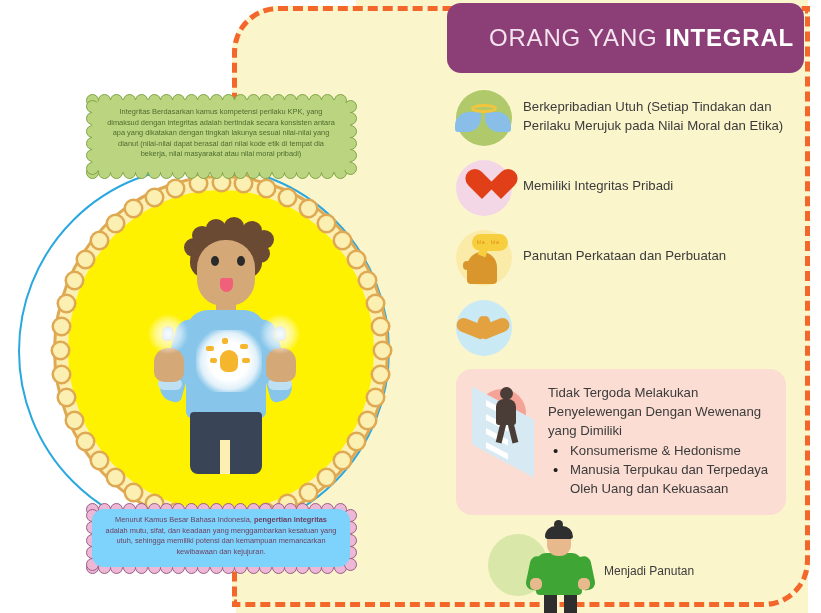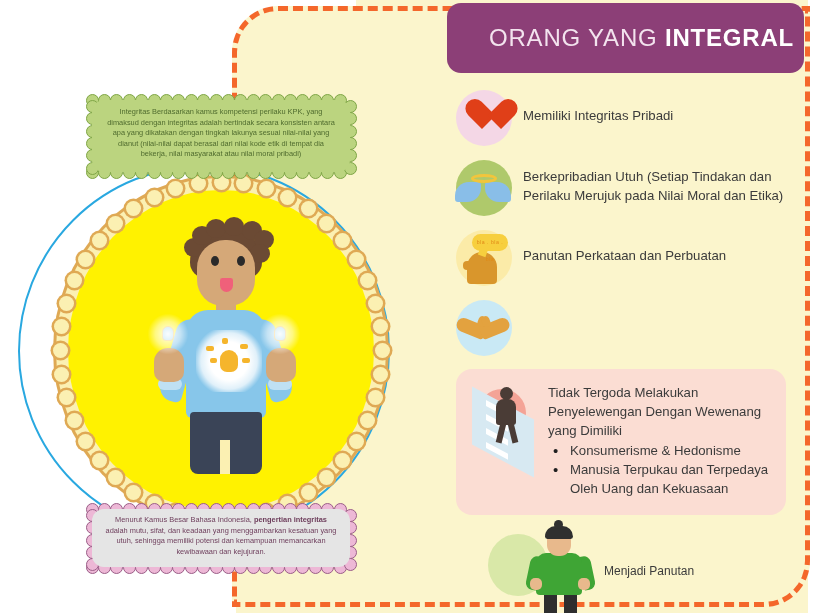--- a/index.html
+++ b/index.html
@@ -162,21 +162,21 @@
   }
   .green-outline {
     position:absolute; left:92px; top:100px; width:258px; height:72px;
     border:1.5px solid #7FA646; border-radius:12px; z-index:4;
   }
 
   
   .pink-box {
     position:absolute; left:92px; top:509px;
     width:258px; height:58px;
-    background:#e5e5e5; border-radius:12px; z-index:5;
+    background:#7dd3fc; border-radius:12px; z-index:5;
     padding:6px 12px 0 12px;
   }
   .pink-box .txt { font-size:7.4px; line-height:10.6px; color:#6E3E5C; text-align:center; }
   .pink-box .txt b { font-weight:bold; }
   .pink-outline {
     position:absolute; left:92px; top:509px; width:258px; height:58px;
     border:1.5px solid #9B5E88; border-radius:12px; z-index:4;
   }
   .scal-edge.pk i { background:#EDB8D6; border-color:#9B5E88; }
 
@@ -497,34 +497,34 @@
       <i style="top: 49.3px; left: 251.5px;"></i>
     </div>
   <div class="pink-box">
     <div class="txt"><span>Menurut Kamus Besar Bahasa Indonesia, </span><b>pengertian</b> <b>integritas</b><span> adalah mutu, sifat, dan keadaan yang menggambarkan kesatuan yang utuh, sehingga memiliki potensi dan kemampuan memancarkan kewibawaan dan kejujuran.</span></div>
   </div>
 
   <div class="list">
 
     <div class="row">
       <div class="icon-wrap">
-        <div class="circ" id="c0" style="background: rgb(244, 215, 230);"></div>
-        <div class="heart-shape"></div>
-      </div>
-      <div class="row-label">Memiliki Integritas Pribadi</div>
-    </div>
-
-    <div class="row">
-      <div class="icon-wrap">
         <div class="circ" id="c1" style="background: rgb(175, 201, 107);"></div>
         <div class="wing l"></div>
         <div class="wing r"></div>
         <div class="halo"></div>
       </div>
       <div class="row-label multi">Berkepribadian Utuh (Setiap Tindakan dan Perilaku Merujuk pada Nilai Moral dan Etika)</div>
+    </div>
+
+    <div class="row">
+      <div class="icon-wrap">
+        <div class="circ" id="c0" style="background: rgb(244, 215, 230);"></div>
+        <div class="heart-shape"></div>
+      </div>
+      <div class="row-label">Memiliki Integritas Pribadi</div>
     </div>
 
     <div class="row">
       <div class="icon-wrap">
         <div class="circ" id="c2" style="background: rgb(251, 235, 168);"></div>
         <div class="profile"></div>
         <div class="bubble">bla . bla . bla</div>
       </div>
       <div class="row-label">Panutan Perkataan dan Perbuatan</div>
     </div>

